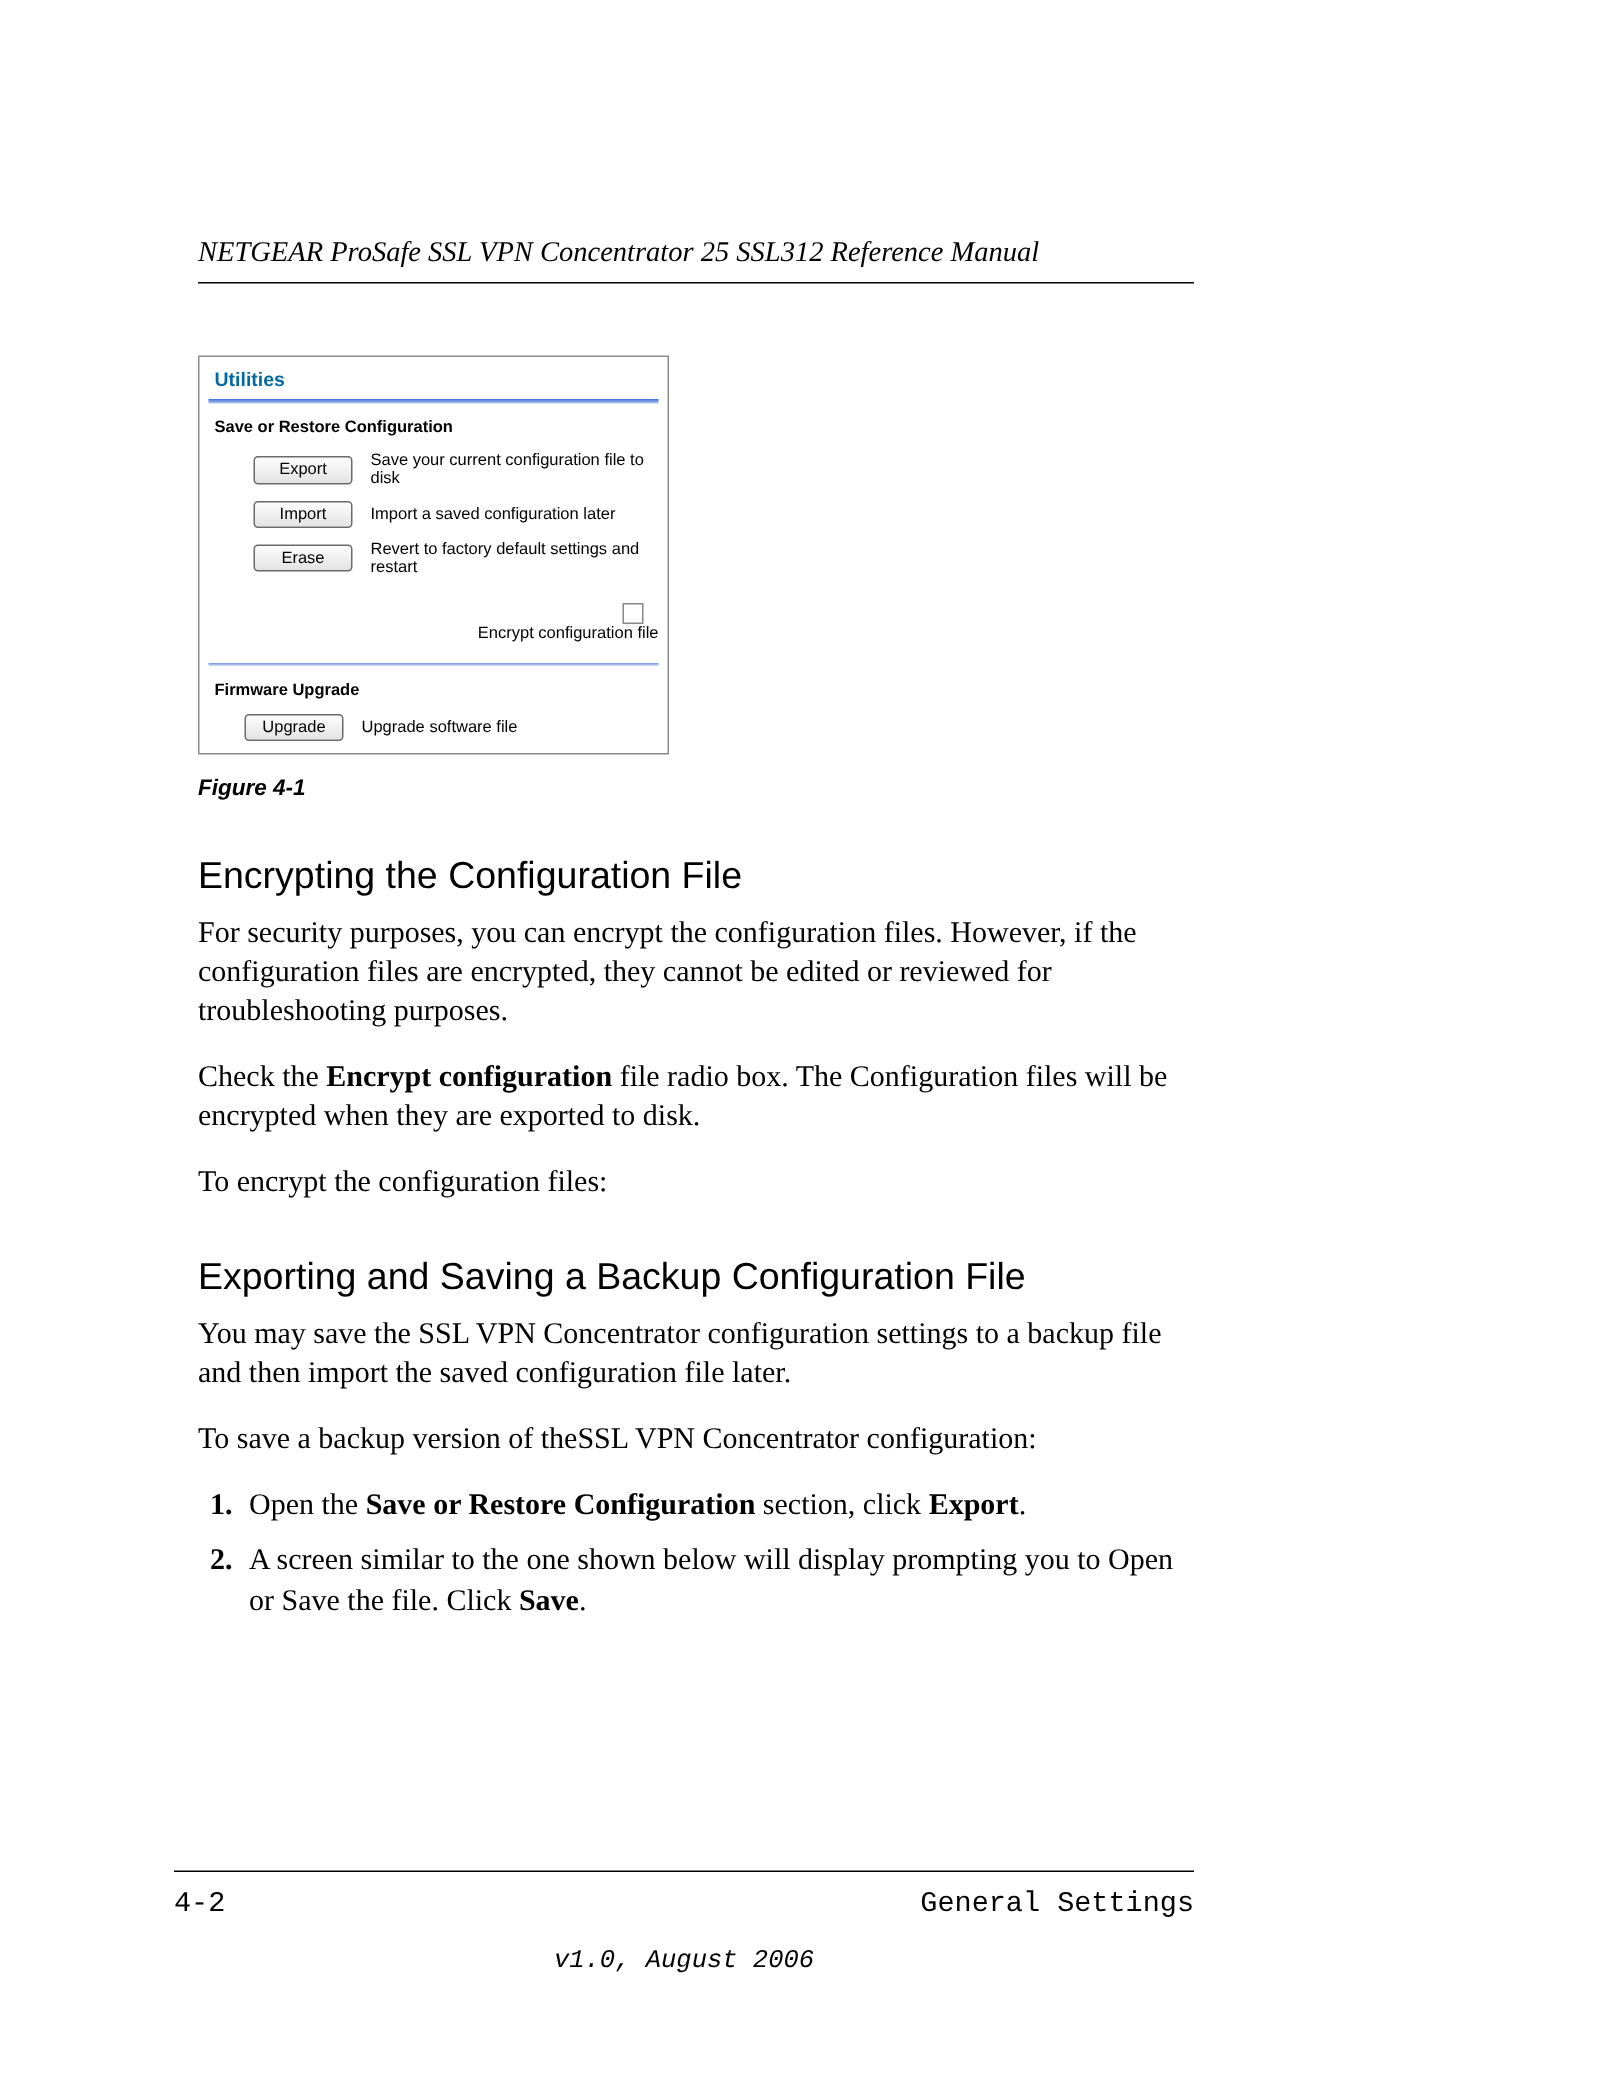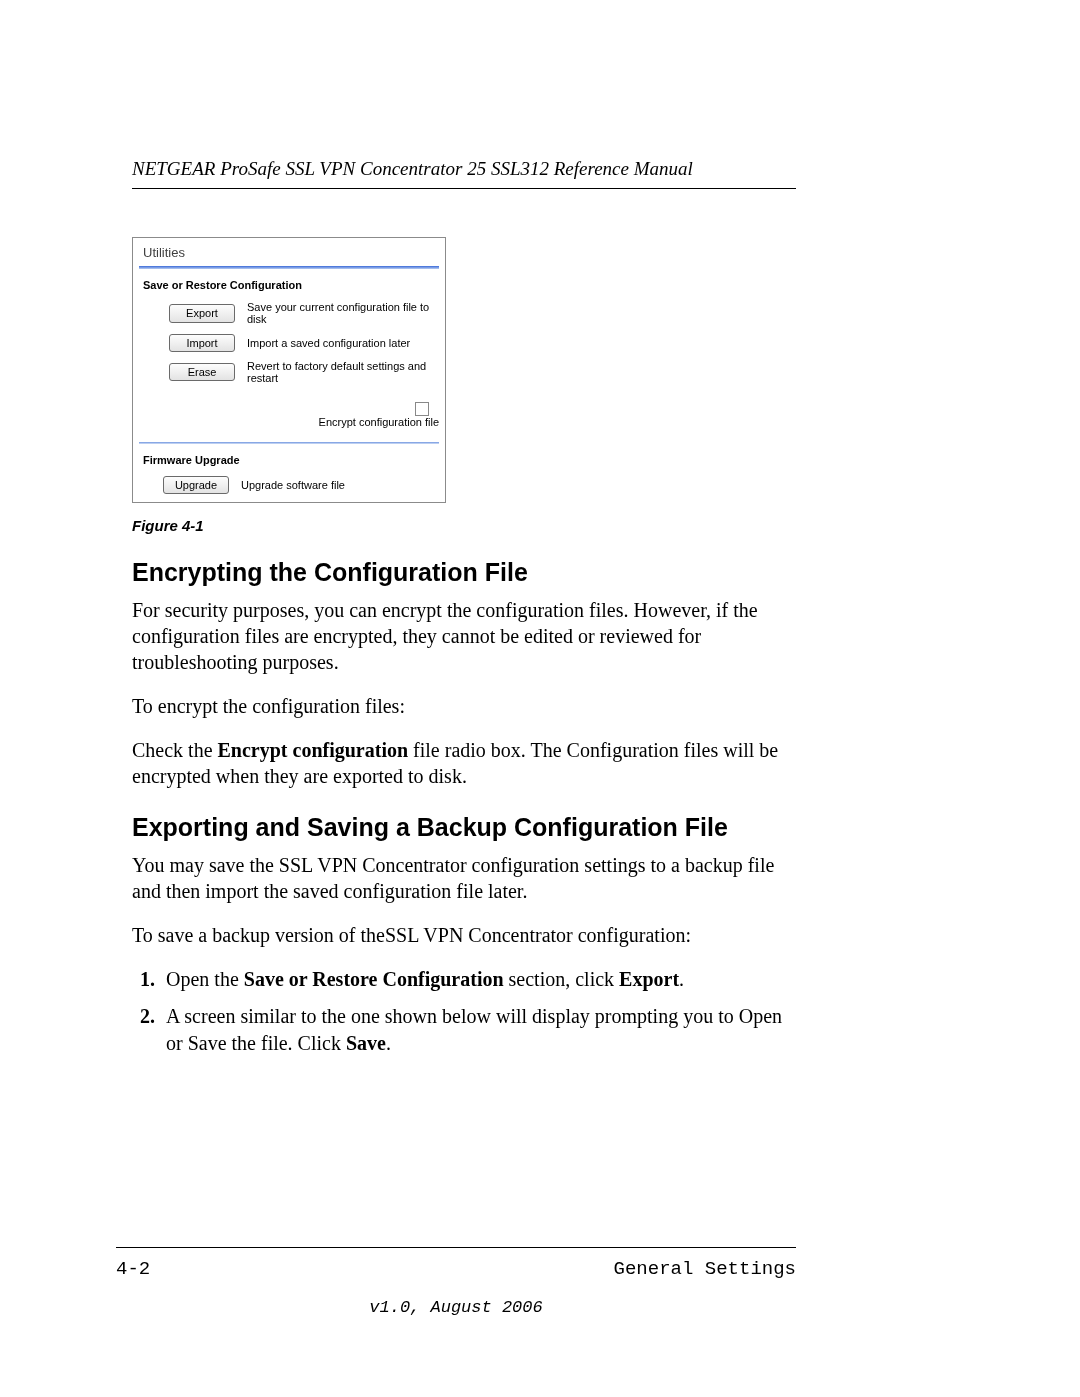--- a/index.html
+++ b/index.html
@@ -25,22 +25,22 @@
   
   .panel {
     width: 312px;
     border: 1px solid #8B8B8B;
     background: #fff;
     font-family: Arial, Helvetica, sans-serif;
     font-size: 11px;
     line-height: 1.1;
   }
   .panel-title {
-    color: #404040;
-    font-weight: normal;
+    color: #0369a1;
+    font-weight: bold;
     font-size: 13px;
     padding: 8px 10px 6px 10px;
   }
   .panel-divider {
     height: 3px;
     background: linear-gradient(#3a6ad8, #b9cdf2);
     margin: 0 6px;
   }
   .panel-section-title {
     font-weight: bold;
@@ -100,23 +100,23 @@
   
   .fig-caption {
     font-family: Arial, Helvetica, sans-serif;
     font-weight: bold;
     font-size: 15px;
     margin: 14px 0 24px 0;
     font-style: italic;
   }
   h2 {
     font-family: Arial, Helvetica, sans-serif;
-    font-weight: bold;
+    font-weight: normal;
     font-size: 25px;
-    margin: 24px 0 10px 0;
+    margin: 36px 0 10px 0;
   }
   p.body {
     font-size: 20px;
     line-height: 1.3;
     margin: 0 0 18px 0;
   }
   ol.steps {
     font-size: 20px;
     line-height: 1.35;
     padding-left: 28px;
@@ -182,24 +182,24 @@
     <div class="firmware-row">
       <div class="btn">Upgrade</div>
       <div>Upgrade software file</div>
     </div>
   </div>
 
   <div class="fig-caption">Figure 4-1</div>
 
   <h2>Encrypting the Configuration File</h2>
   <p class="body">For security purposes, you can encrypt the configuration files. However, if the configuration files are encrypted, they cannot be edited or reviewed for troubleshooting purposes.</p>
-  <p class="body">To encrypt the configuration files:</p>
   <p class="body">
     <span>Check the </span><span class="b">Encrypt configuration</span><span> file radio box. The Configuration files will be encrypted when they are exported to disk.</span>
   </p>
+  <p class="body">To encrypt the configuration files:</p>
 
   <h2>Exporting and Saving a Backup Configuration File</h2>
   <p class="body">You may save the SSL VPN Concentrator configuration settings to a backup file and then import the saved configuration file later.</p>
   <p class="body">To save a backup version of theSSL VPN Concentrator configuration:</p>
 
   <ol class="steps">
     <li>
       <span>Open the </span><span class="b">Save or Restore Configuration</span><span> section, click </span><span class="b">Export</span><span>.</span>
     </li>
     <li>

